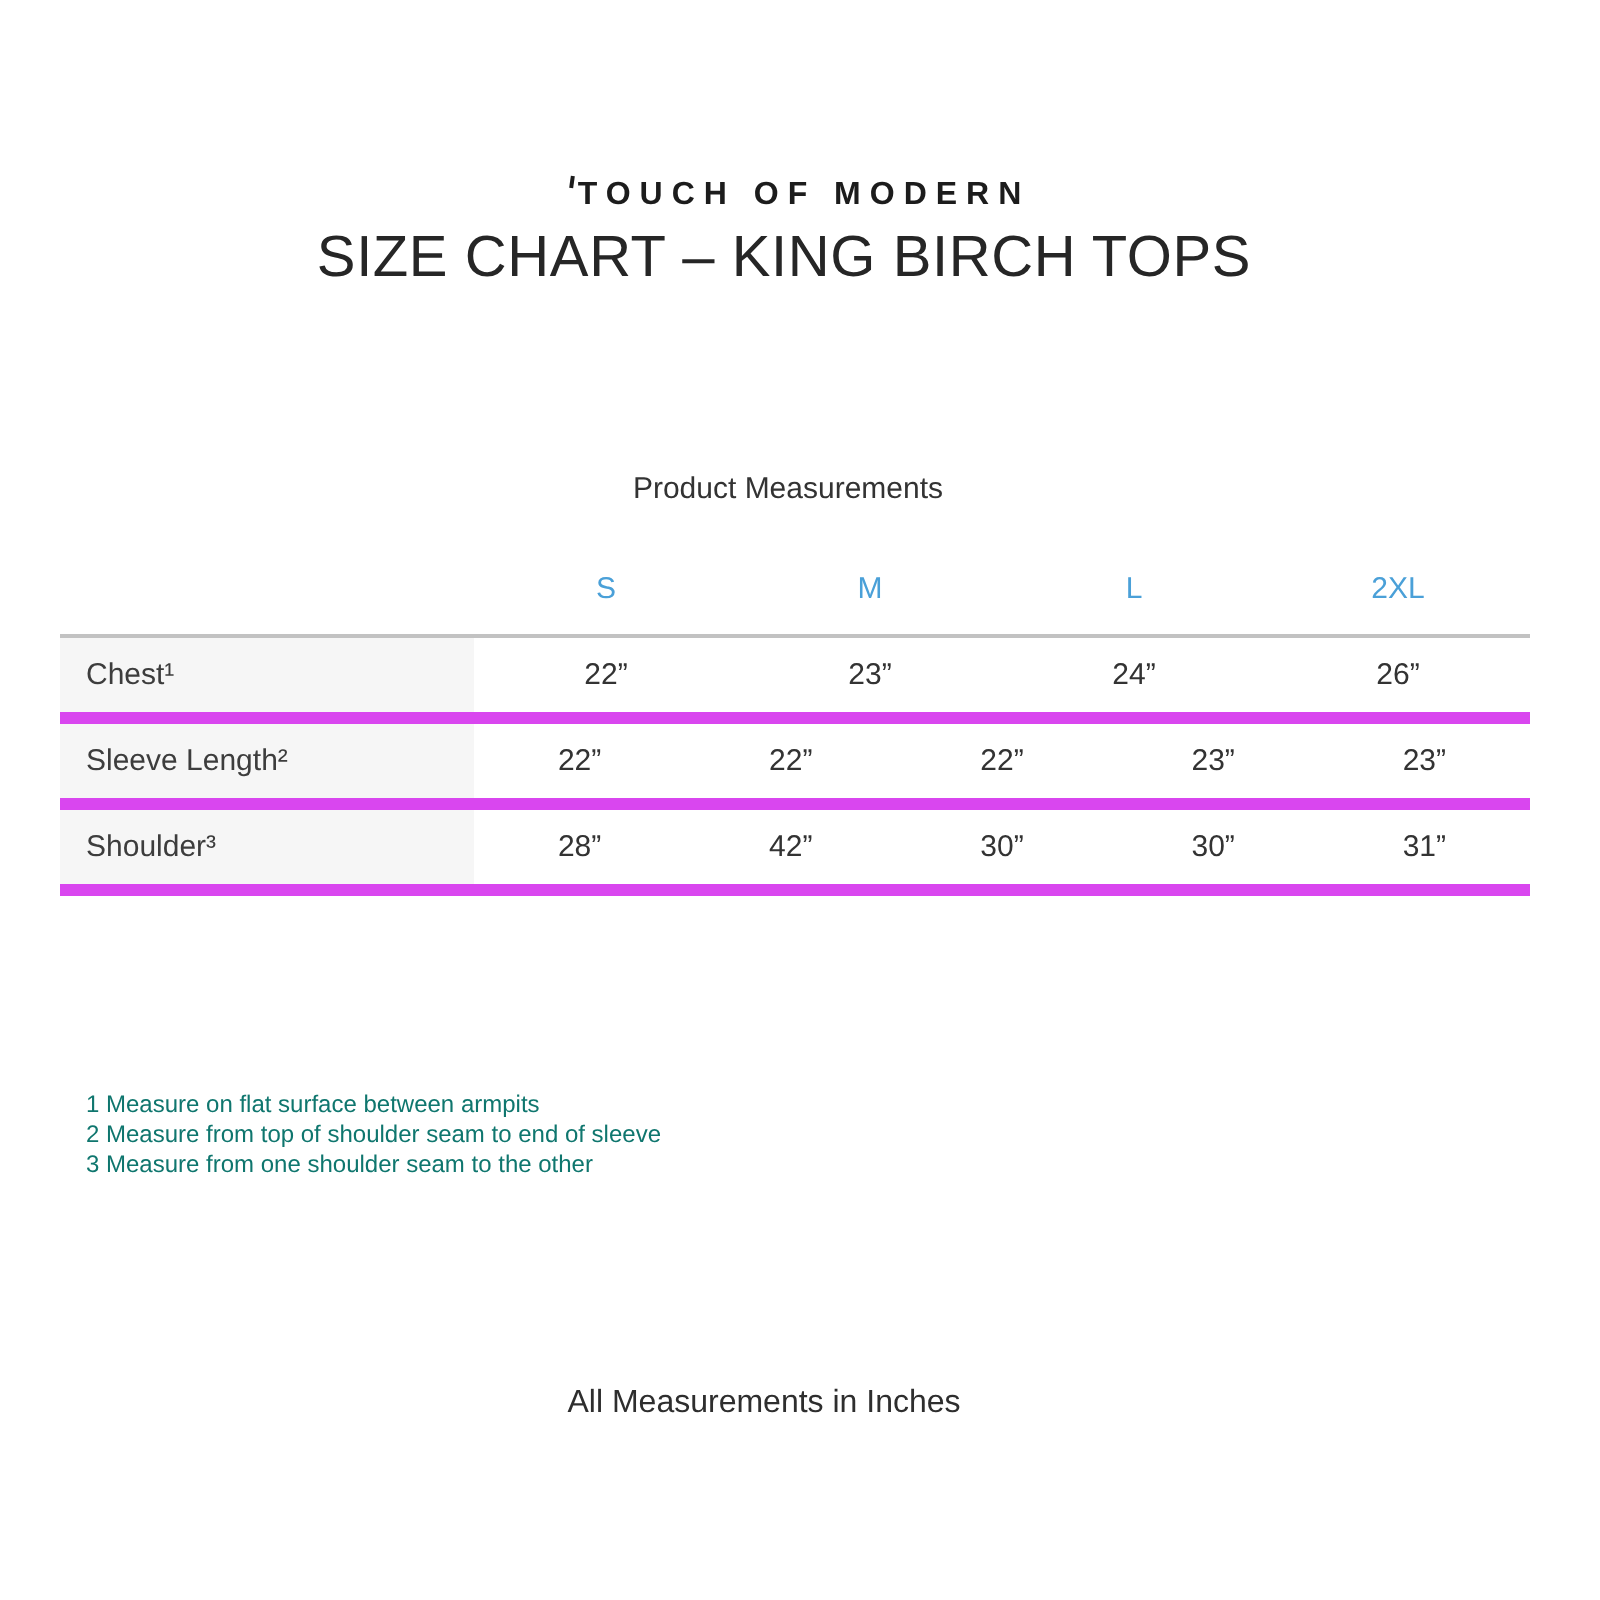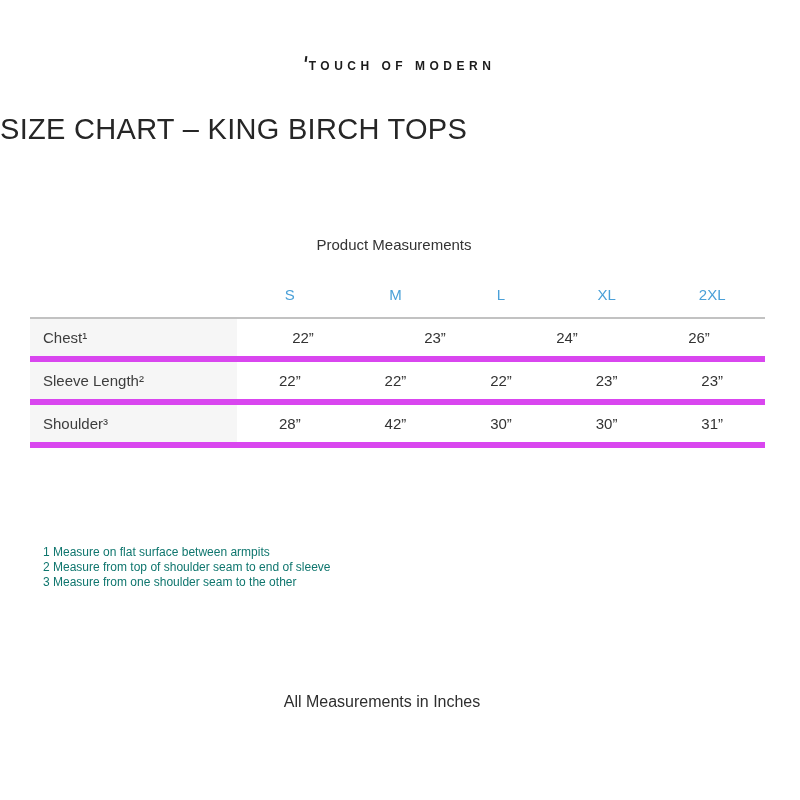--- a/index.html
+++ b/index.html
@@ -8,42 +8,42 @@
     position: relative;
     background: #ffffff;
     font-family: "Liberation Sans", sans-serif;
     color: #333333;
     overflow: hidden;
   }
 
   
   .brand {
     position: absolute;
-    top: 56px; left: 0; width: 800px;
+    top: 88px; left: 0; width: 800px;
     text-align: center;
-    font-size: 12px;
+    font-size: 16px;
     font-weight: 700;
     letter-spacing: 4.5px;
     color: #1c1c1c;
     white-space: nowrap;
   }
   .brand-tick {
     display: inline-block;
     width: 2px; height: 6px;
     background: #1c1c1c;
     margin-right: 2px;
     vertical-align: 8px;
     transform: rotate(8deg);
   }
 
   
   .title {
     position: absolute;
     top: 113px; left: 0; width: 784px;
-    text-align: left;
+    text-align: center;
     font-size: 29px;
     font-weight: 400;
     letter-spacing: 0.3px;
     color: #262626;
     white-space: nowrap;
   }
 
   
   .subtitle {
     position: absolute;
@@ -118,21 +118,20 @@
 <div class="title">SIZE CHART – KING BIRCH TOPS</div>
 
 <div class="subtitle">Product Measurements</div>
 
 <div class="size-table">
   <div class="t-row t-head">
     <div class="t-label"></div>
     <div class="t-cell">S</div>
     <div class="t-cell">M</div>
     <div class="t-cell">L</div>
-    <div class="t-cell">XL</div>
     <div class="t-cell">2XL</div>
   </div>
 
   <div class="t-row">
     <div class="t-label">Chest¹</div>
     <div class="t-cell">22”</div>
     <div class="t-cell">23”</div>
     <div class="t-cell">24”</div>
     <div class="t-cell">26”</div>
   </div>

